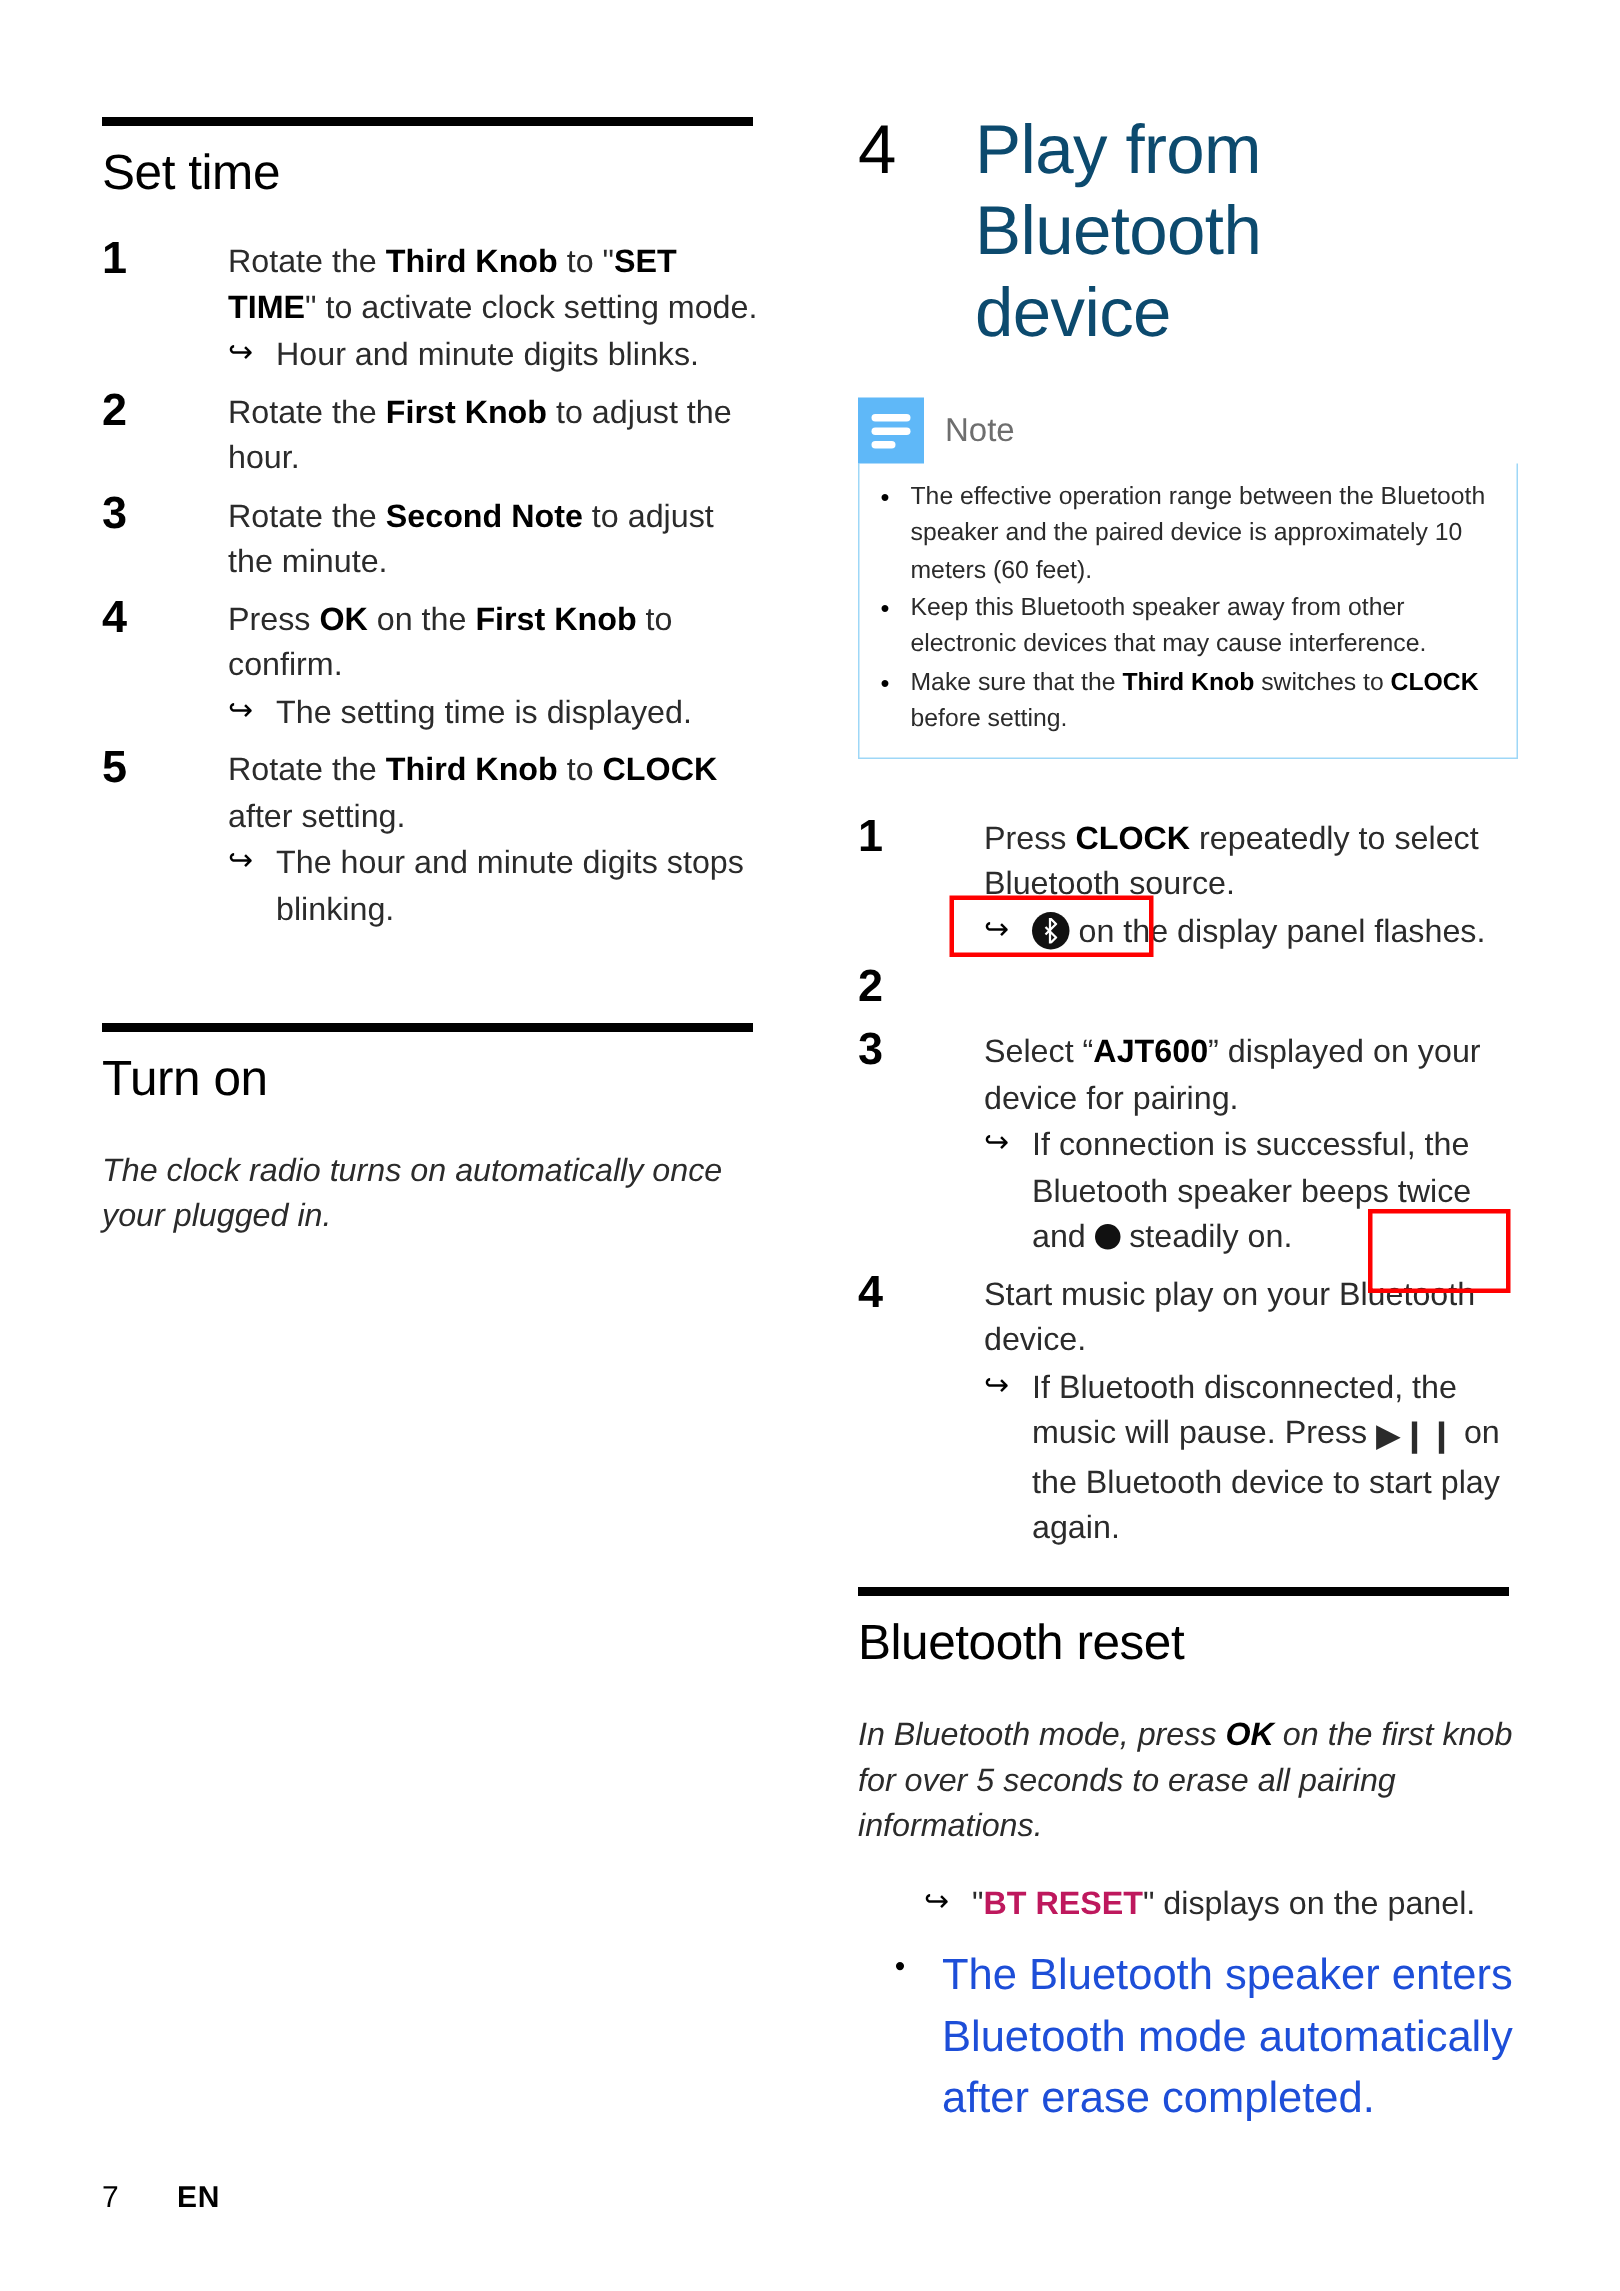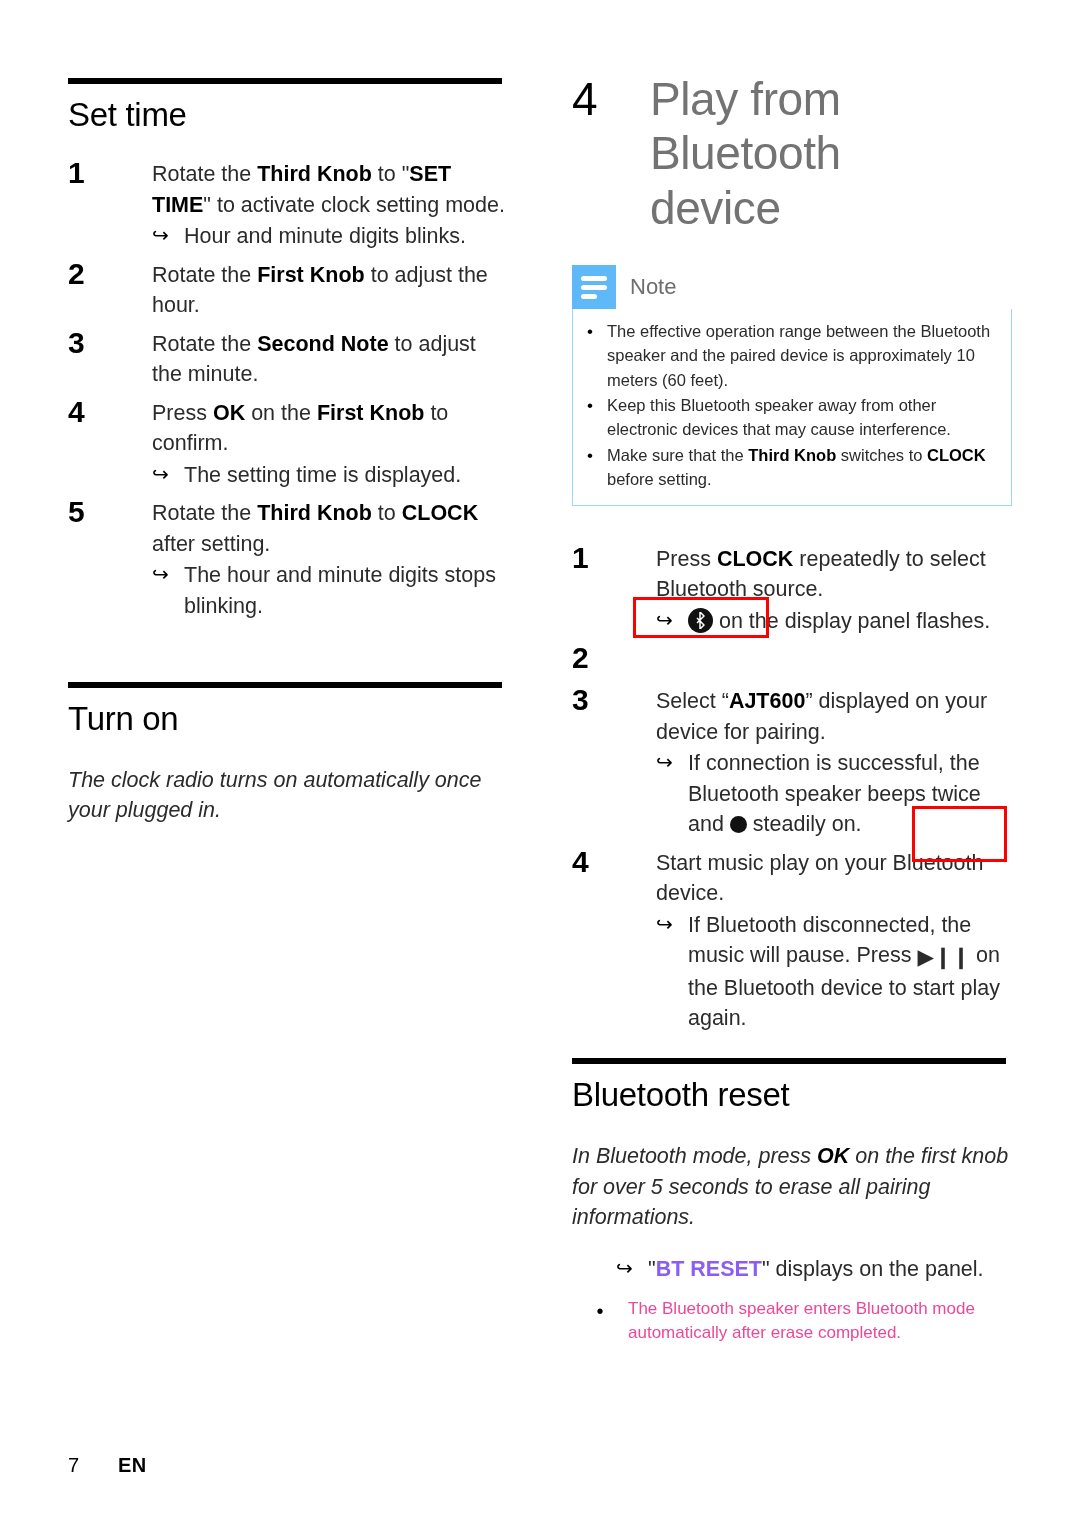--- a/index.html
+++ b/index.html
@@ -54,21 +54,21 @@
   .chapter-num {
     font-size: 46px;
     line-height: 1.18;
     width: 78px;
     flex: 0 0 78px;
     color: #000;
   }
   .chapter-title {
     font-size: 46px;
     line-height: 1.18;
-    color: #737373;
+    color: #0c4a6e;
     letter-spacing: -0.4px;
   }
 
   
   .steps { margin-top: 20px; }
   .step {
     display: flex;
     align-items: flex-start;
     margin-bottom: 2px;
   }
@@ -100,21 +100,21 @@
     font-size: 20px;
     line-height: 1.42;
     color: #000;
   }
   .result-text {
     flex: 1 1 auto;
     font-size: 21.5px;
     line-height: 1.42;
     color: #2b2b2b;
   }
-  .result-text b { font-weight: 700; color: #8b5cf6; }
+  .result-text b { font-weight: 700; color: #be185d; }
 
   
   .para {
     font-size: 21.5px;
     line-height: 1.42;
     color: #2b2b2b;
     margin-top: 28px;
     font-style: italic;
   }
   .para b { font-weight: 700; color: #000; }
@@ -190,23 +190,23 @@
   }
   .bullet-mark {
     flex: 0 0 56px;
     font-size: 20px;
     line-height: 1.42;
     color: #000;
     text-align: center;
   }
   .bullet-text {
     flex: 1 1 auto;
-    font-size: 17px;
-    line-height: 1.42;
-    color: #ec4899;
+    font-size: 29px;
+    line-height: 1.42;
+    color: #1d4ed8;
   }
 
   
   .bt-dot {
     display: inline-block;
     width: 25px;
     height: 25px;
     border-radius: 50%;
     background: #111;
     vertical-align: -5px;

